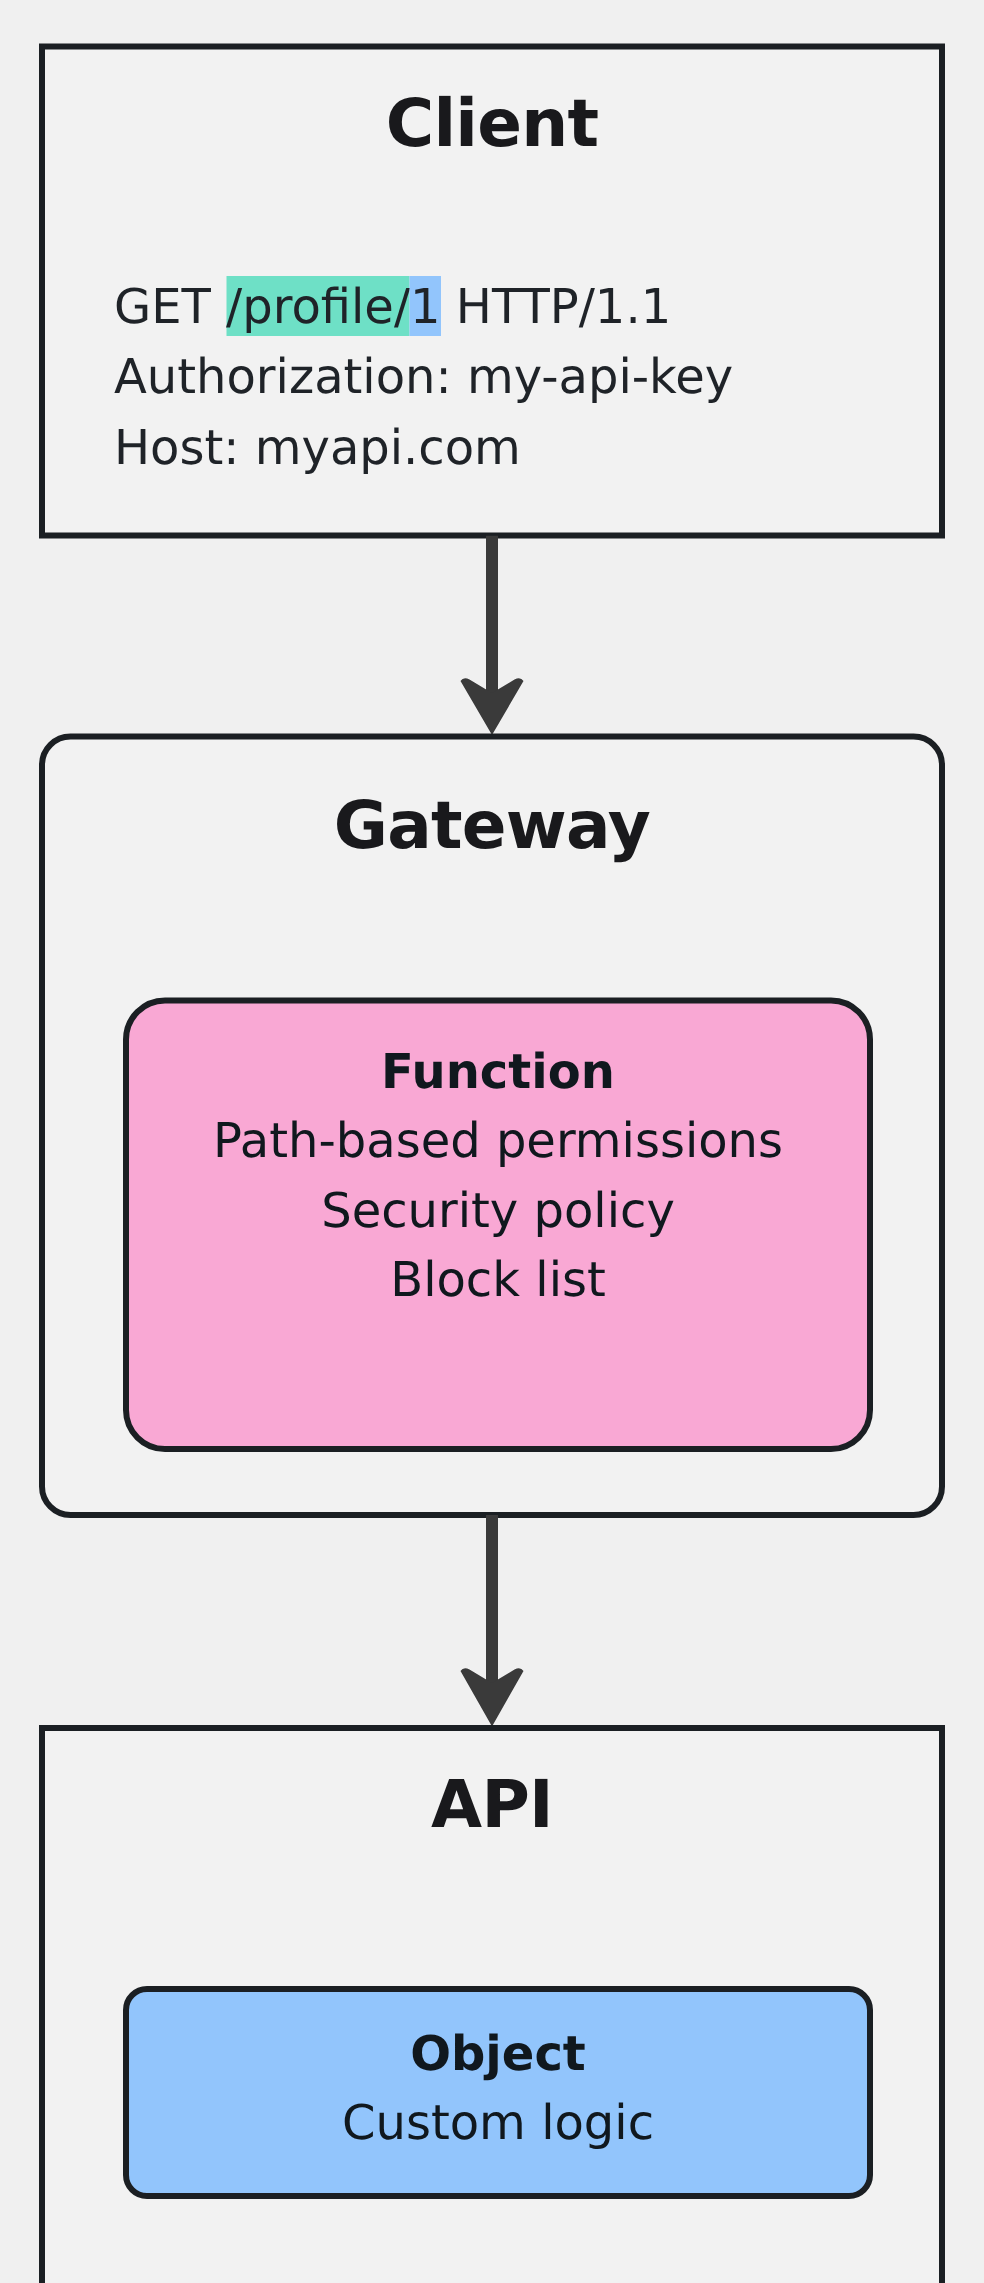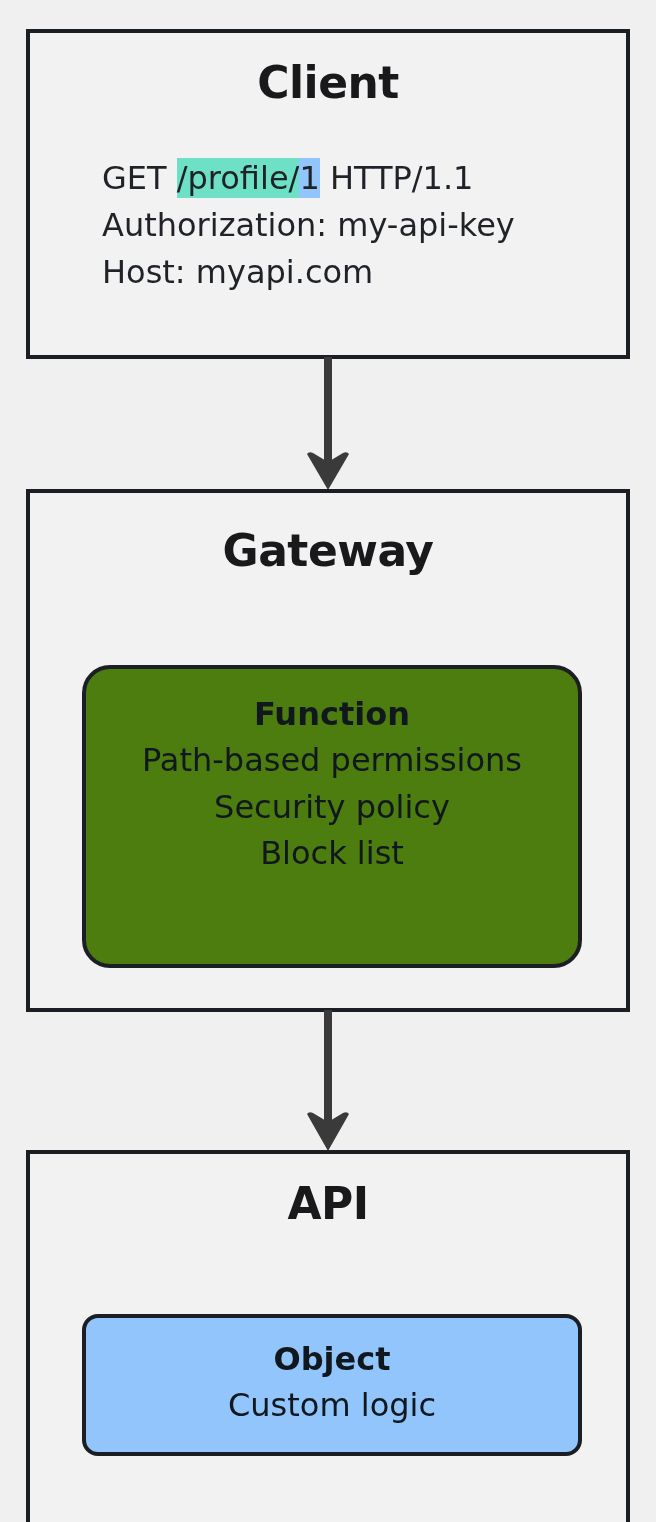--- a/index.html
+++ b/index.html
@@ -27,39 +27,39 @@
     position: absolute;
     left: 26px;
     width: 604px;
     box-sizing: border-box;
     background: #f2f2f2;
     border: 4px solid #1b1f23;
     border-radius: 0;
   }
 
   #client-box  { top: 29px;   height: 330px; }
-  #gateway-box { top: 489px;  height: 523px; }
+  #gateway-box { top: 489px;  height: 523px; border-radius: 21px; }
   #api-box     { top: 1150px; height: 425px; }
 
   .node-title {
     text-align: center;
     font-size: 44px;
     font-weight: bold;
     letter-spacing: -0.5px;
     color: #19191c;
     line-height: 1;
   }
   #client-box  .node-title { margin-top: 28px; }
   #gateway-box .node-title { margin-top: 36px; }
   #api-box     .node-title { margin-top: 28px; }
 
   
   .request-block {
-    margin-top: 50px;
-    padding-left: 72px;
+    margin-top: 76px;
+    padding-left: 46px;
     font-size: 32px;
     line-height: 1.47;
     color: #1f2328;
     white-space: nowrap;
   }
   .request-line { display: block; }
   .hl-path {
     background: #6ee0c6;
     padding: 1px 0;
   }
@@ -74,26 +74,26 @@
     box-sizing: border-box;
     border: 4px solid #1b1f23;
     text-align: center;
   }
 
   #function-card {
     left: 52px;
     top: 172px;
     width: 500px;
     height: 303px;
-    background: #4d7c0f;
+    background: #f9a8d4;
     border-radius: 28px;
   }
   #object-card {
     left: 52px;
-    top: 160px;
+    top: 170px;
     width: 500px;
     height: 142px;
     background: #92c5fc;
     border-radius: 16px;
   }
 
   .card-title {
     font-size: 32px;
     font-weight: bold;
     line-height: 1.45;

